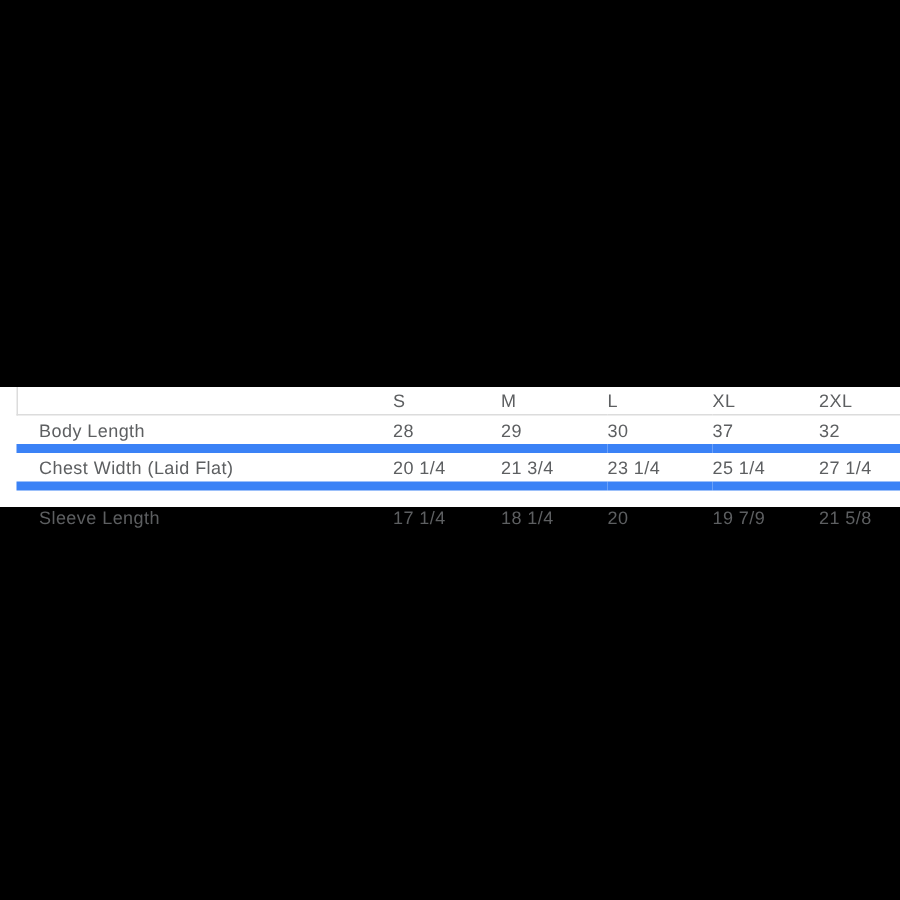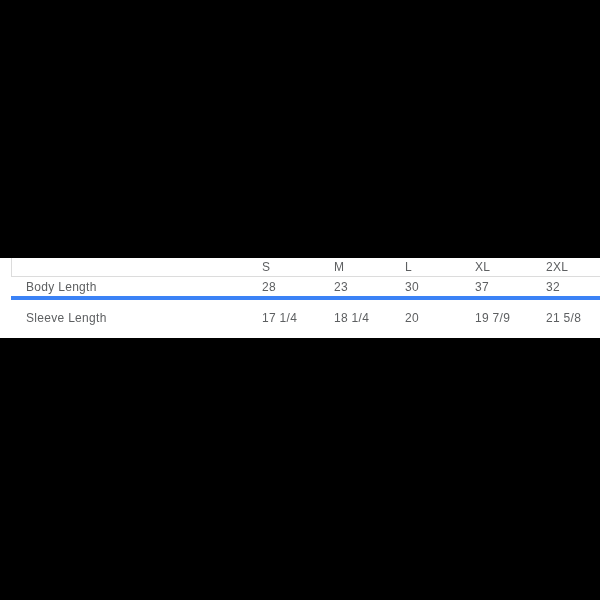--- a/index.html
+++ b/index.html
@@ -49,21 +49,21 @@
     padding: 0;
     white-space: nowrap;
     overflow: hidden;
   }
   table.size-chart thead th {
     height: 18px;
     border-bottom: 1px solid #dcdcdc;
   }
   table.size-chart tbody tr td {
     height: 19px;
-    border-bottom: 4px solid #3b82f6;
+    border-bottom: 6px solid #3b82f6;
   }
   table.size-chart tbody tr:last-child td {
     height: 36px;
     border-bottom: none;
   }
   table.size-chart .row-label-cell {
     padding-left: 15px;
   }
   col.c-label { width: 251px; }
   col.c-s  { width: 72px; }
@@ -93,24 +93,32 @@
         <th>M</th>
         <th>L</th>
         <th>XL</th>
         <th>2XL</th>
       </tr>
     </thead>
     <tbody>
       <tr>
         <td class="row-label-cell">Body Length</td>
         <td>28</td>
-        <td>23</td>
+        <td>29</td>
         <td>30</td>
         <td>37</td>
         <td>32</td>
+      </tr>
+      <tr>
+        <td class="row-label-cell">Chest Width (Laid Flat)</td>
+        <td>20 1/4</td>
+        <td>21 3/4</td>
+        <td>23 1/4</td>
+        <td>25 1/4</td>
+        <td>27 1/4</td>
       </tr>
       <tr>
         <td class="row-label-cell">Sleeve Length</td>
         <td>17 1/4</td>
         <td>18 1/4</td>
         <td>20</td>
         <td>19 7/9</td>
         <td>21 5/8</td>
       </tr>
     </tbody>

